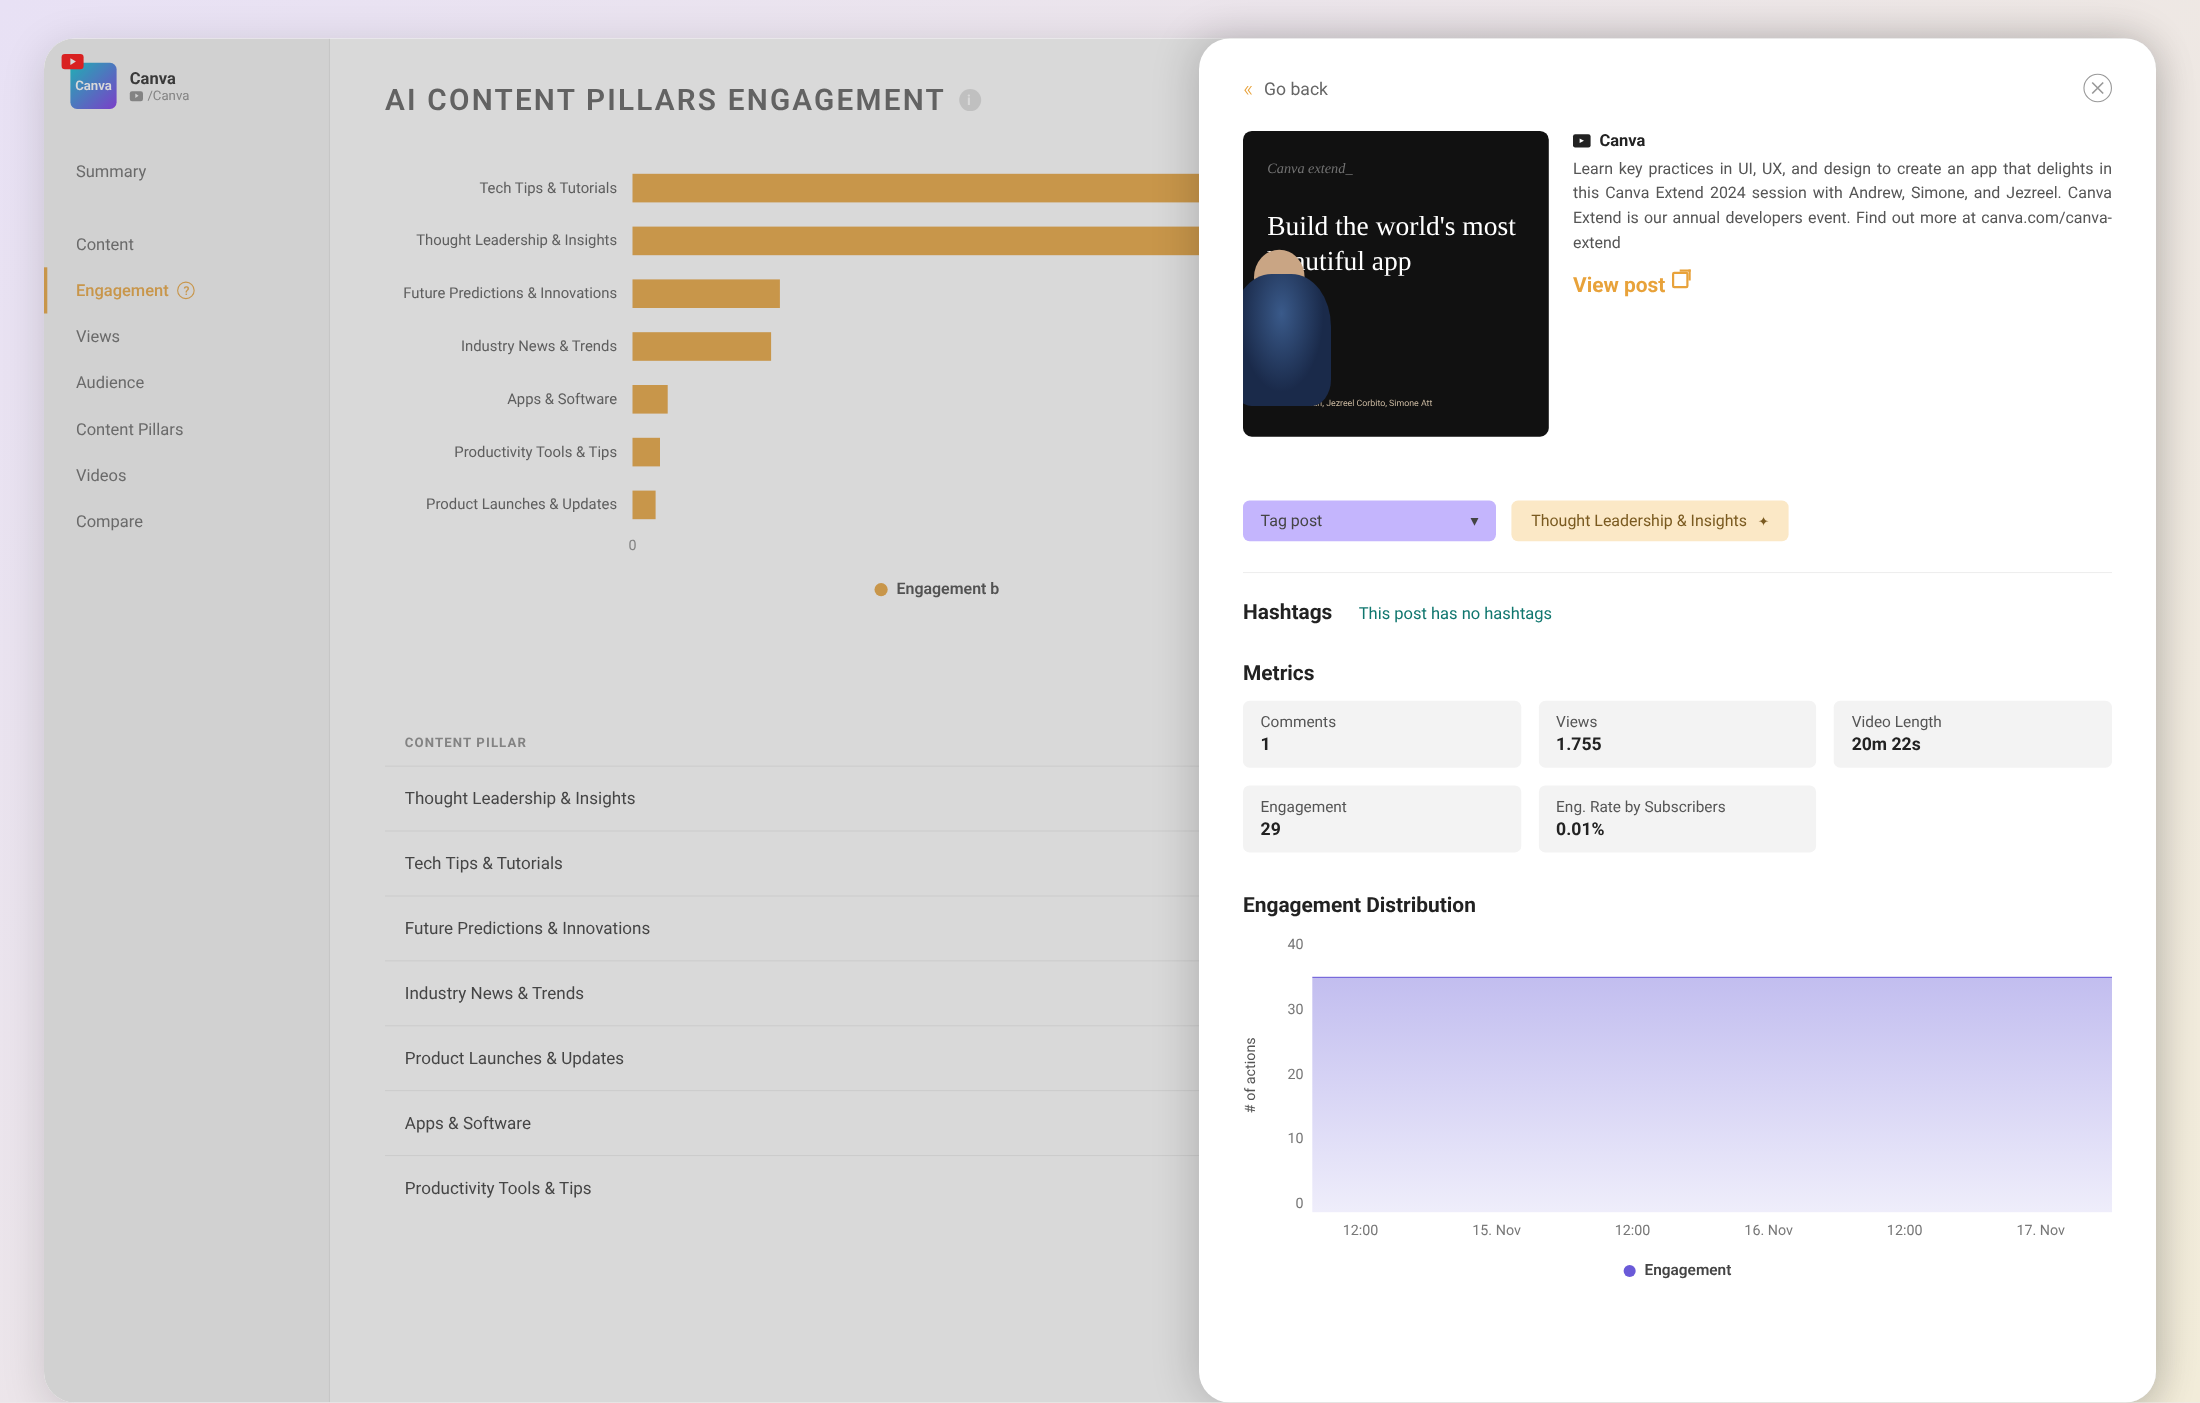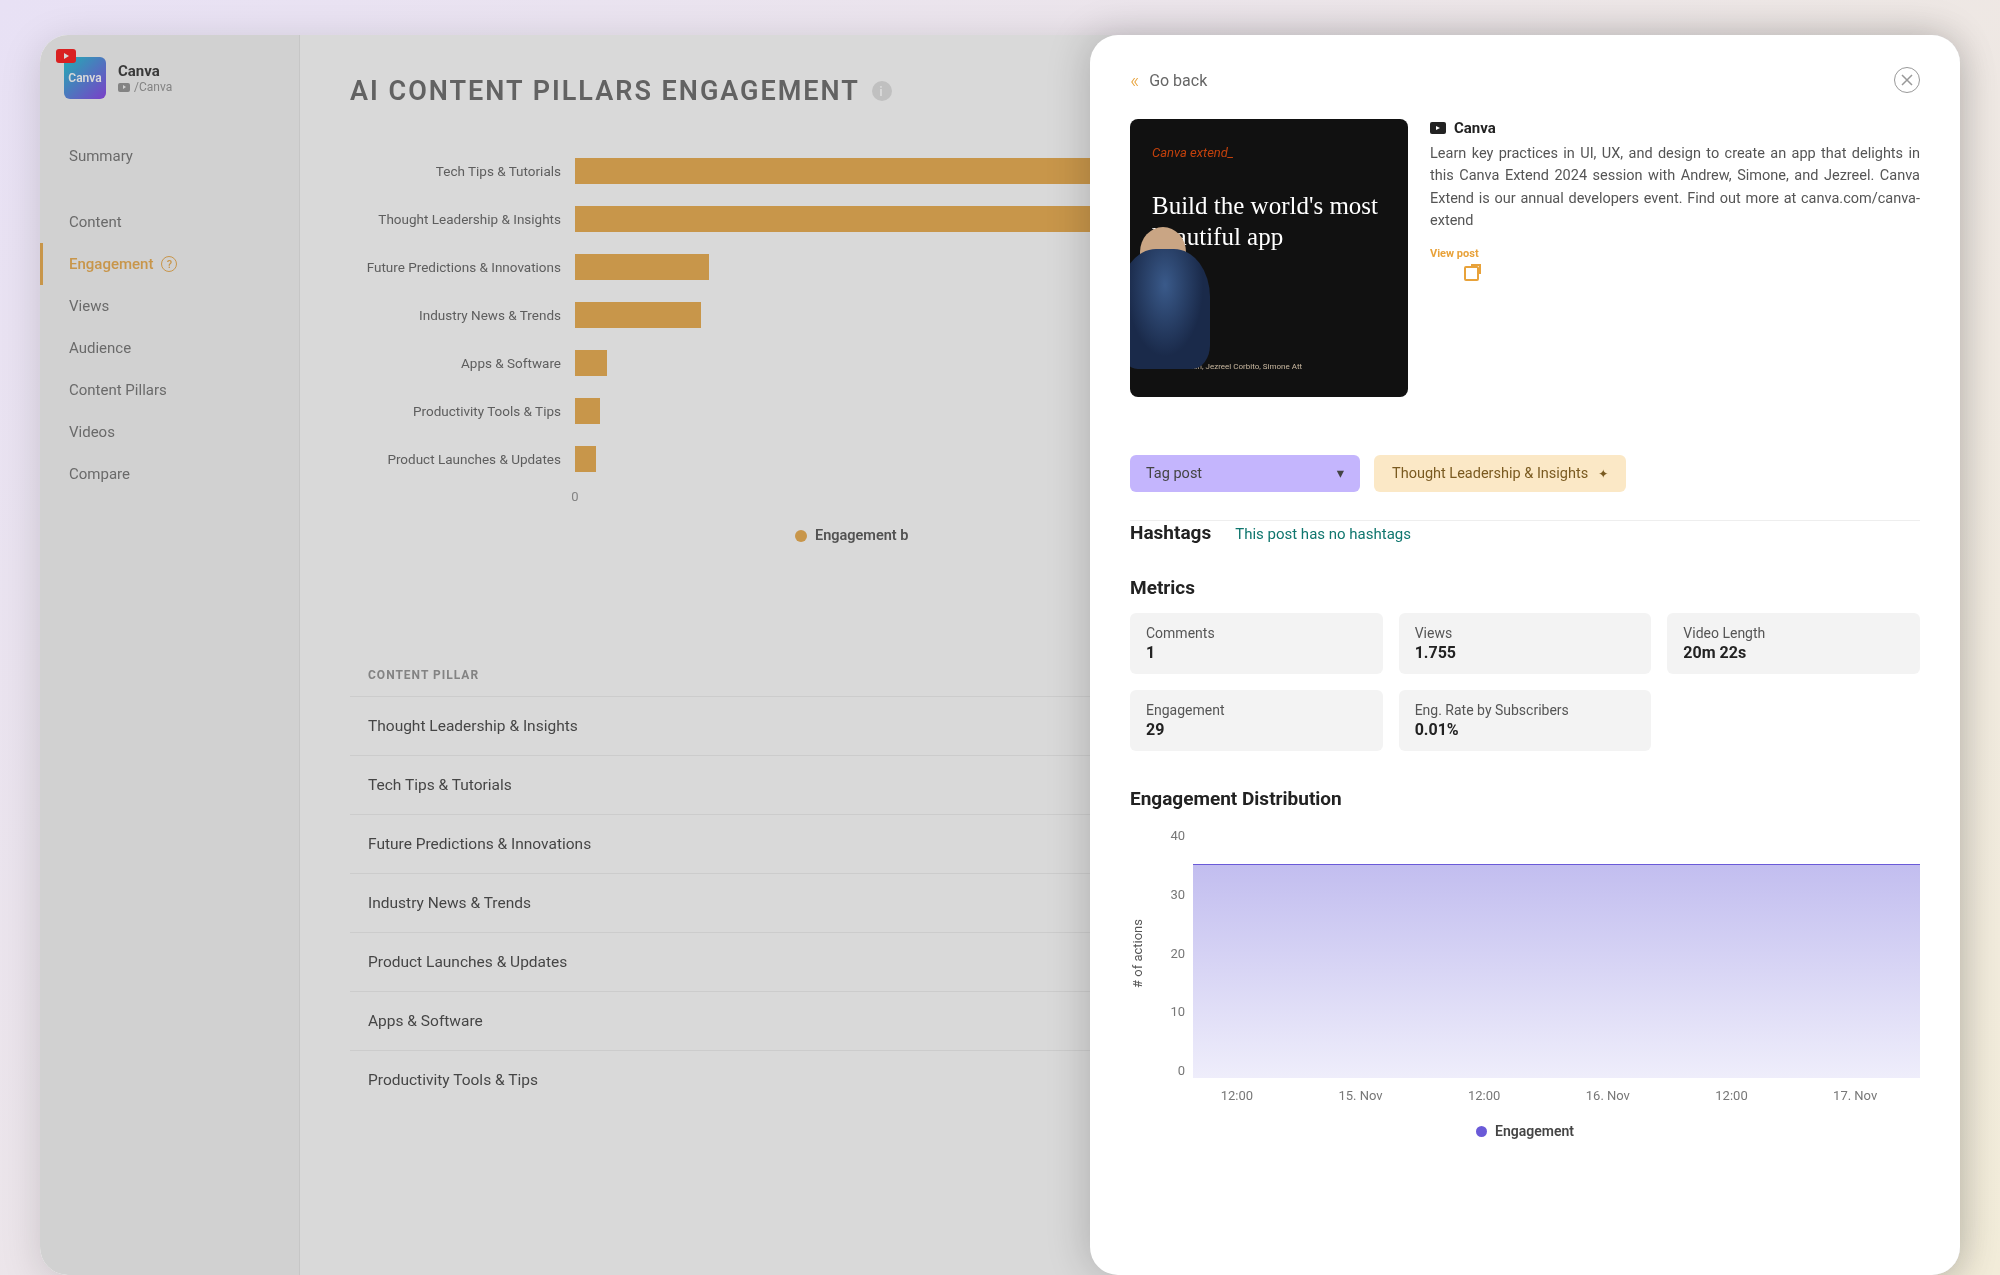--- a/index.html
+++ b/index.html
@@ -141,56 +141,56 @@
   width: 26px; height: 26px; border: 1.5px solid #999; border-radius: 50%;
   display: flex; align-items: center; justify-content: center;
   color: #999; cursor: pointer; font-size: 14px;
 }
 .post-block { display: flex; gap: 22px; margin-top: 26px; }
 .thumb {
   width: 278px; height: 278px; background: #111; border-radius: 8px;
   padding: 26px 22px; color: #fff; position: relative; overflow:hidden;
   display:flex; flex-direction:column;
 }
-.thumb-logo { font-size: 13px; font-style: italic; color:#c2410c;}
+.thumb-logo { font-size: 13px; font-style: italic; color:#737373;font-family:Liberation Serif, serif;}
 .thumb-title { font-size: 25px; font-weight: 400; line-height: 1.25; margin-top: 30px; font-family: Georgia, serif;}
 .thumb-speakers { font-size: 8px; color:#999; margin-top: auto;}
 .thumb-names { font-size: 8px; color:#c9b8a0; margin-top:4px;}
 .thumb-person {
   position:absolute; left:-10px; bottom:28px; width:90px; height:120px;
   background: radial-gradient(ellipse at 50% 30%, #3a5a8a 0%, #1a2a4a 60%);
   border-radius: 40% 40% 20% 20%;
 }
 .thumb-head {
   position:absolute; left:10px; bottom:120px; width:46px; height:50px;
   background:#c9a584; border-radius:50%;
 }
 .post-meta { flex: 1; }
 .post-channel { display:flex; align-items:center; gap:8px; font-weight:700; font-size:15px; color:#222;}
 .yt-mini { width:16px; height:12px; background:#222; border-radius:2px; display:inline-flex; align-items:center; justify-content:center;}
 .yt-mini::after{content:'';border-left:4px solid #fff;border-top:2.5px solid transparent;border-bottom:2.5px solid transparent;}
 .post-desc { font-size: 14.5px; color:#555; line-height:1.55; margin-top:6px; text-align: justify;}
-.view-post { color:#e8a23a; font-weight:700; font-size:11px; margin-top:14px; display:inline-flex; align-items:flex-end; gap:6px; cursor:pointer;flex-direction:column;}
+.view-post { color:#e8a23a; font-weight:700; font-size:19px; margin-top:14px; display:inline-flex; align-items:flex-start; gap:6px; cursor:pointer;}
 .ext-icon { width:15px; height:15px; border:2px solid #e8a23a; border-radius:2px; position:relative;}
 .ext-icon::after{content:''; position:absolute; top:-4px; right:-4px; width:8px; height:8px; border-top:2px solid #e8a23a; border-right:2px solid #e8a23a;}
 
 .tag-row { display:flex; gap:14px; margin-top:58px; align-items:center;}
 .tag-select {
   background:#c4b5fd; border-radius:6px; padding:10px 16px;
   font-size:14.5px; color:#444; display:flex; align-items:center; justify-content:space-between;
   width:230px; cursor:pointer;
 }
 .tag-pill {
   background:#fbe8c6; color:#7a5a20; border-radius:6px;
   padding:10px 18px; font-size:14.5px; display:flex; align-items:center; gap:10px;
 }
 .sparkle { display:inline-block; font-size:12px;}
 
 .section-divider { border-top:1px solid #eee; margin:28px 0 0 0;}
-.hashtags-row { display:flex; align-items:baseline; gap:24px; }
+.hashtags-row { display:flex; align-items:baseline; gap:24px; margin-top:24px;}
 .hashtags-title { font-size:19px; font-weight:700; color:#222;}
 .hashtags-empty { font-size:15px; color:#0f766e;}
 
 .metrics-title { font-size:19px; font-weight:700; color:#222; margin-top:32px;}
 .metrics-grid { display:grid; grid-template-columns: repeat(3,1fr); gap:16px; margin-top:14px;}
 .metric-card { background:#f3f3f3; border-radius:6px; padding:12px 16px;}
 .metric-label { font-size:14px; color:#555;}
 .metric-value { font-size:16px; font-weight:700; color:#222; margin-top:2px;}
 
 .dist-title { font-size:19px; font-weight:700; color:#222; margin-top:36px;}

